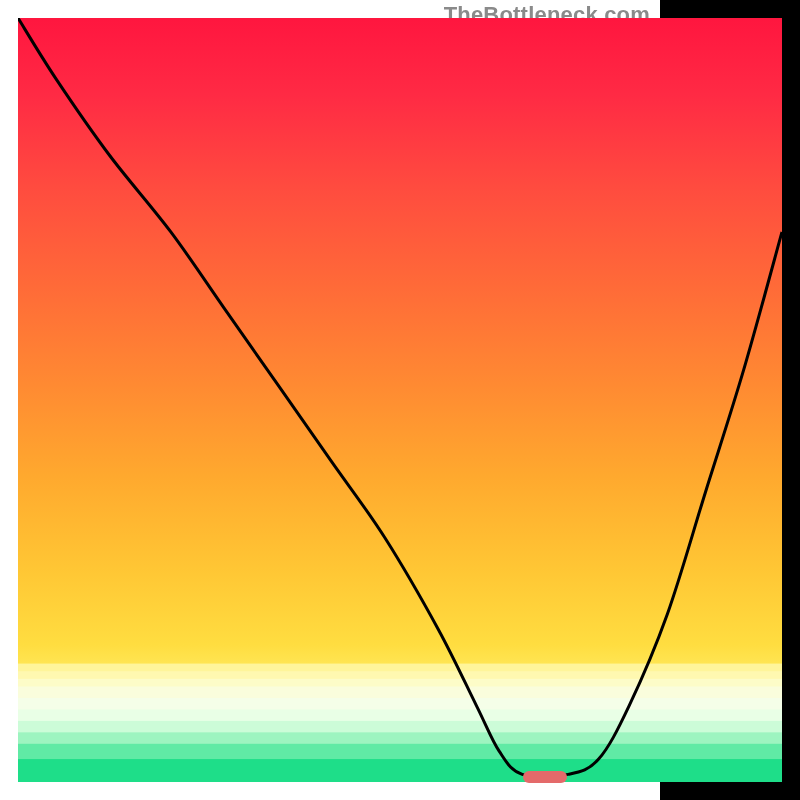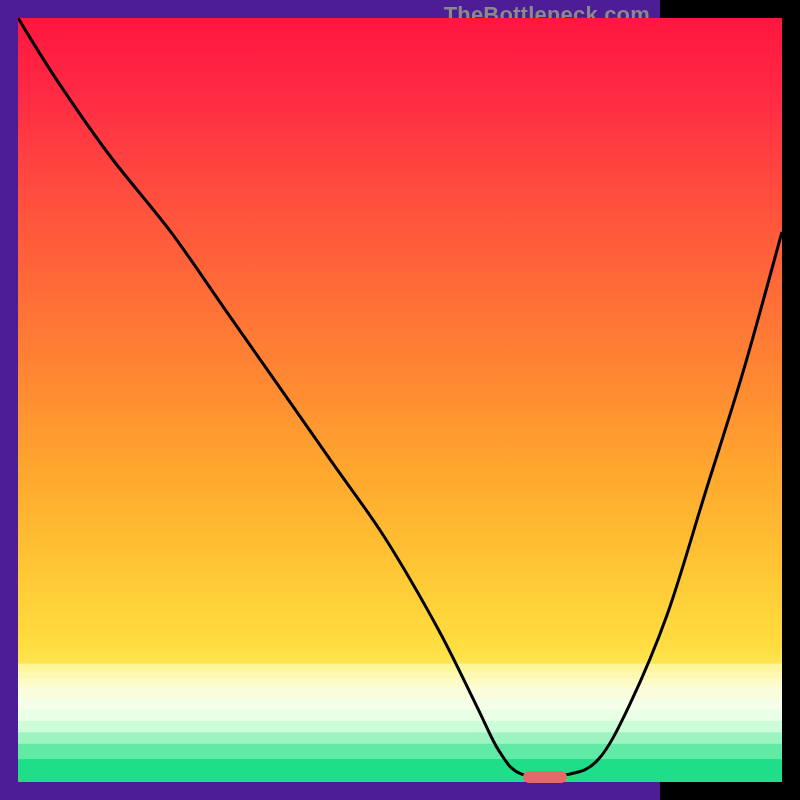--- a/index.html
+++ b/index.html
@@ -7,21 +7,21 @@
     padding: 0;
     width: 800px;
     height: 800px;
     background: #000;
     overflow: hidden;
   }
   .stage {
     position: relative;
     width: 660px;
     height: 800px;
-    background: #4c1d95;
+    background: #ffffff;
   }
   .plot {
     position: absolute;
     left: 18px;
     top: 18px;
     width: 764px;
     height: 764px;
   }
   .watermark {
     position: absolute;

